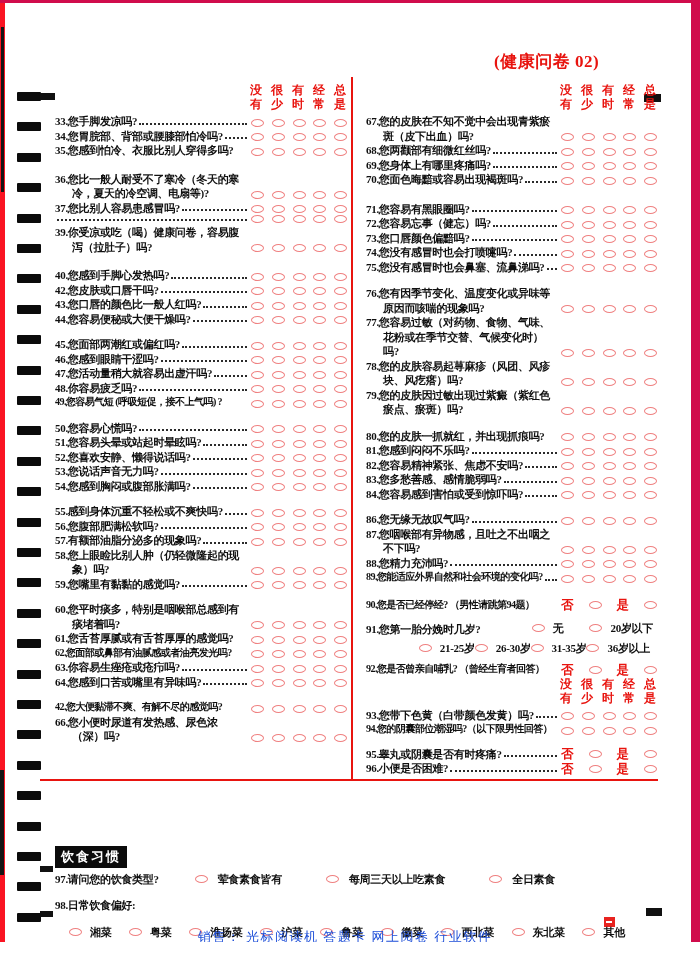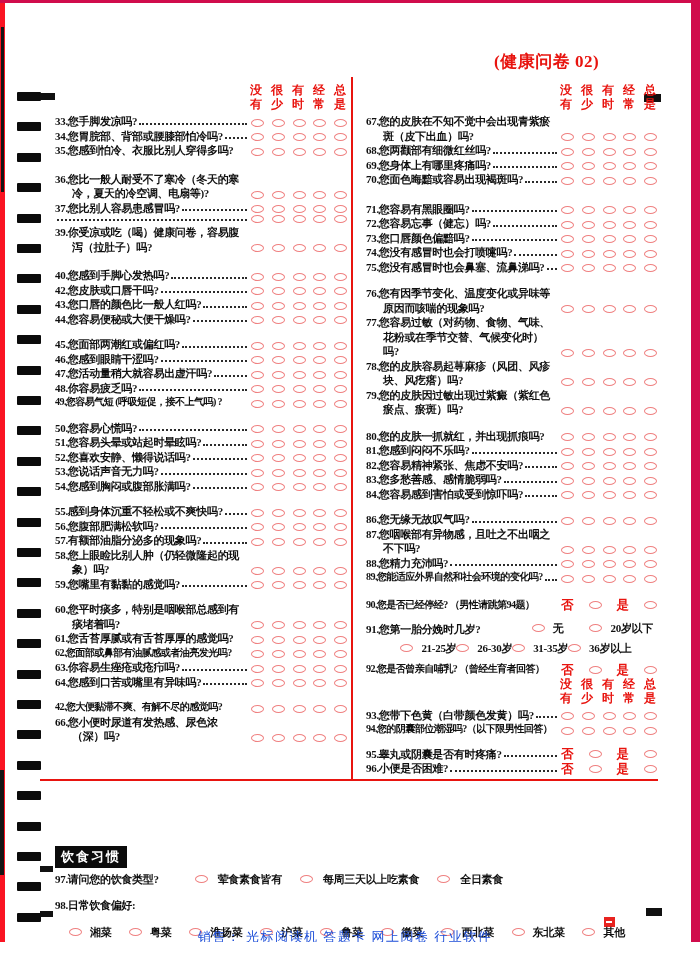--- a/index.html
+++ b/index.html
@@ -41,27 +41,27 @@
   .leader.none{border-bottom:none}
   .bubbles{display:flex;justify-content:space-between;flex:0 0 auto;width:96px;margin-bottom:2px}
   .bubble{display:inline-block;width:13px;height:8px;border:1.5px solid var(--bub);border-radius:50%;background:#fff}
   .yn-group{display:flex;align-items:center;justify-content:space-between;flex:0 0 auto;width:96px;margin-bottom:1px}
   .yn-label{color:var(--red);font-weight:700;font-size:12.5px;line-height:12px}
   .gap{width:100%}
 
   .opt{display:flex;align-items:center;gap:8px}
   .opt-label{font-weight:700;color:var(--ink);font-size:11px;letter-spacing:-.3px;line-height:14.5px}
   .opt-group{display:flex;gap:26px;margin-left:auto;padding-right:4px;margin-bottom:1px}
-  .opt-row2{display:flex;justify-content:center;width:268px;margin-left:16px;margin-top:4px}
+  .opt-row2{display:flex;justify-content:flex-end;width:268px;margin-left:16px;margin-top:4px}
 
   .diet{position:absolute;left:55px;top:846px;width:600px}
   .section-label{display:inline-block;background:#0b0b0b;color:#fff;font-size:13px;font-weight:700;padding:2px 6px;letter-spacing:2px}
   .diet-row{display:flex;align-items:center;margin-top:4px}
   .diet-row .q-text{max-width:none;white-space:nowrap}
-  .diet-opts{display:flex;gap:18px;margin-left:36px}
+  .diet-opts{display:flex;gap:44px;margin-left:36px}
   .diet-opts .opt{gap:10px}
   .q98-label{margin-top:11px}
   .q98-opts{display:flex;justify-content:space-between;width:556px;margin-left:14px;margin-top:13px}
   .q98-opts .opt{}
 
   .footer{position:absolute;left:0;right:10px;top:928px;text-align:center;font-size:13px;font-weight:400;letter-spacing:1.5px;color:#1d4ed8}
 </style>
 </head>
 <body>
 

